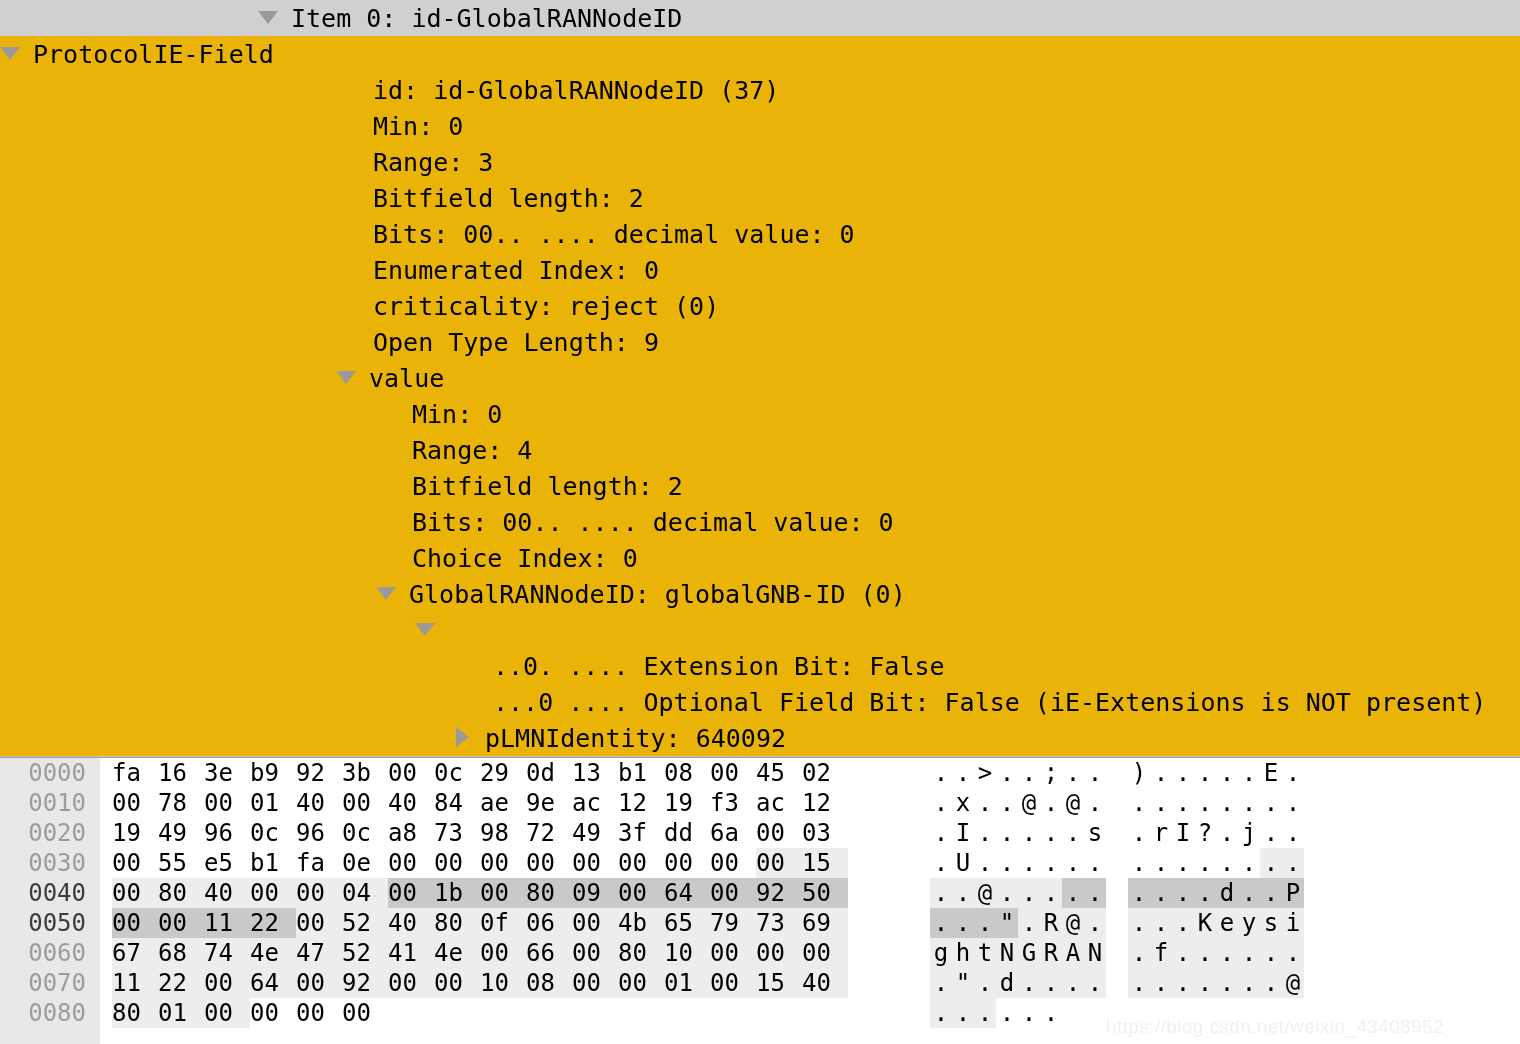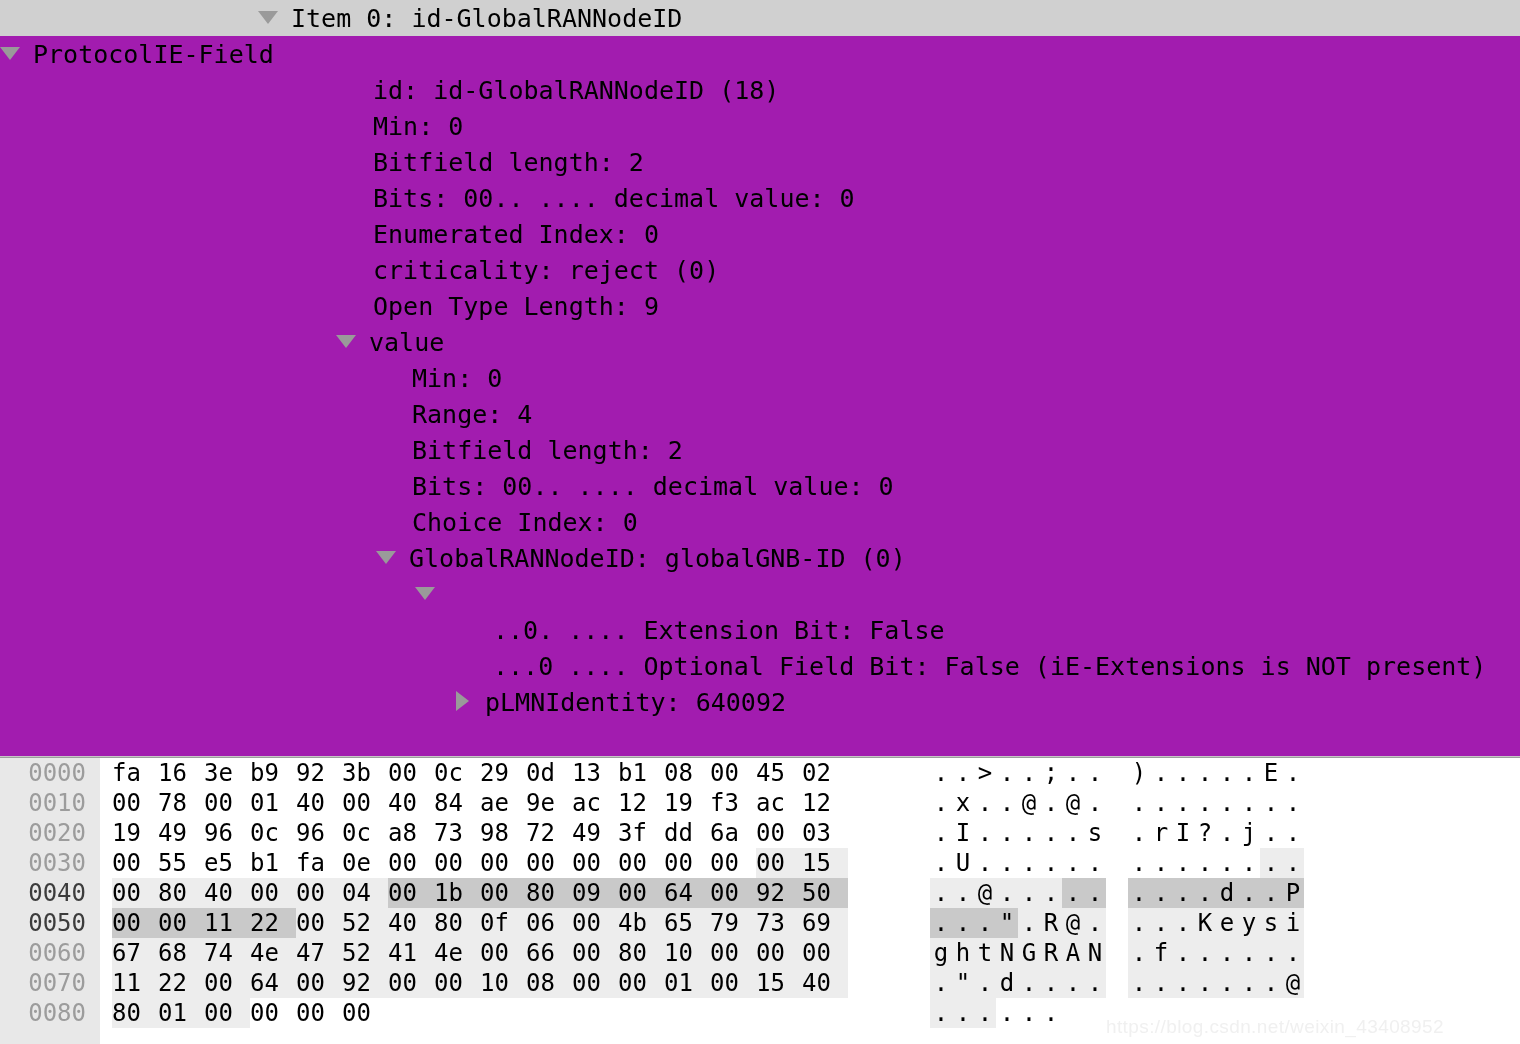--- a/index.html
+++ b/index.html
@@ -14,21 +14,21 @@
     overflow: hidden;
     font-family: "DejaVu Sans Mono", "Liberation Mono", monospace;
     -webkit-font-smoothing: antialiased;
   }
 
   
   #detail-pane {
     position: relative;
     width: 1520px;
     height: 756px;
-    background: #a21caf;
+    background: #eab308;
     overflow: hidden;
   }
   .tree-row {
     position: relative;
     height: 36px;
     line-height: 36px;
     white-space: nowrap;
     font-size: 25px;
     color: #000000;
     letter-spacing: 0px;
@@ -160,22 +160,23 @@
     z-index: 5;
     user-select: none;
   }
 </style>
 </head>
 <body>
 
 <div id="detail-pane">
     <div class="tree-row ind0 selected"><span class="tw open"></span><span class="lbl">Item 0: id-GlobalRANNodeID</span></div>
     <div class="tree-row ind1"><span class="tw open"></span><span class="lbl">ProtocolIE-Field</span></div>
-    <div class="tree-row ind2"><span class="tw none"></span><span class="lbl">id: id-GlobalRANNodeID (18)</span></div>
+    <div class="tree-row ind2"><span class="tw none"></span><span class="lbl">id: id-GlobalRANNodeID (37)</span></div>
     <div class="tree-row ind2"><span class="tw none"></span><span class="lbl">Min: 0</span></div>
+    <div class="tree-row ind2"><span class="tw none"></span><span class="lbl">Range: 3</span></div>
     <div class="tree-row ind2"><span class="tw none"></span><span class="lbl">Bitfield length: 2</span></div>
     <div class="tree-row ind2"><span class="tw none"></span><span class="lbl">Bits: 00.. .... decimal value: 0</span></div>
     <div class="tree-row ind2"><span class="tw none"></span><span class="lbl">Enumerated Index: 0</span></div>
     <div class="tree-row ind2"><span class="tw none"></span><span class="lbl">criticality: reject (0)</span></div>
     <div class="tree-row ind2"><span class="tw none"></span><span class="lbl">Open Type Length: 9</span></div>
     <div class="tree-row ind3"><span class="tw open"></span><span class="lbl">value</span></div>
     <div class="tree-row ind4"><span class="tw none"></span><span class="lbl">Min: 0</span></div>
     <div class="tree-row ind4"><span class="tw none"></span><span class="lbl">Range: 4</span></div>
     <div class="tree-row ind4"><span class="tw none"></span><span class="lbl">Bitfield length: 2</span></div>
     <div class="tree-row ind4"><span class="tw none"></span><span class="lbl">Bits: 00.. .... decimal value: 0</span></div>

